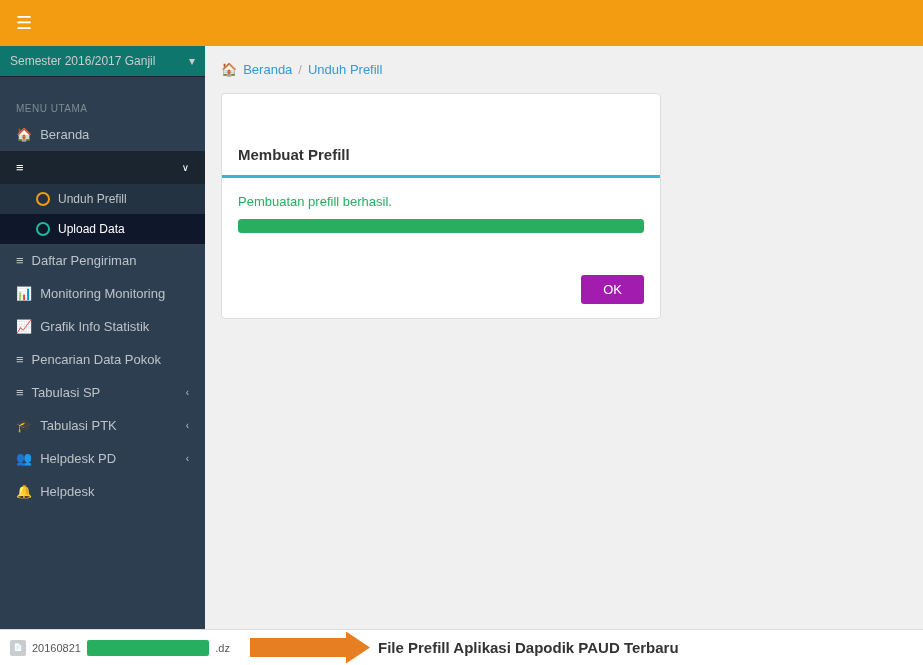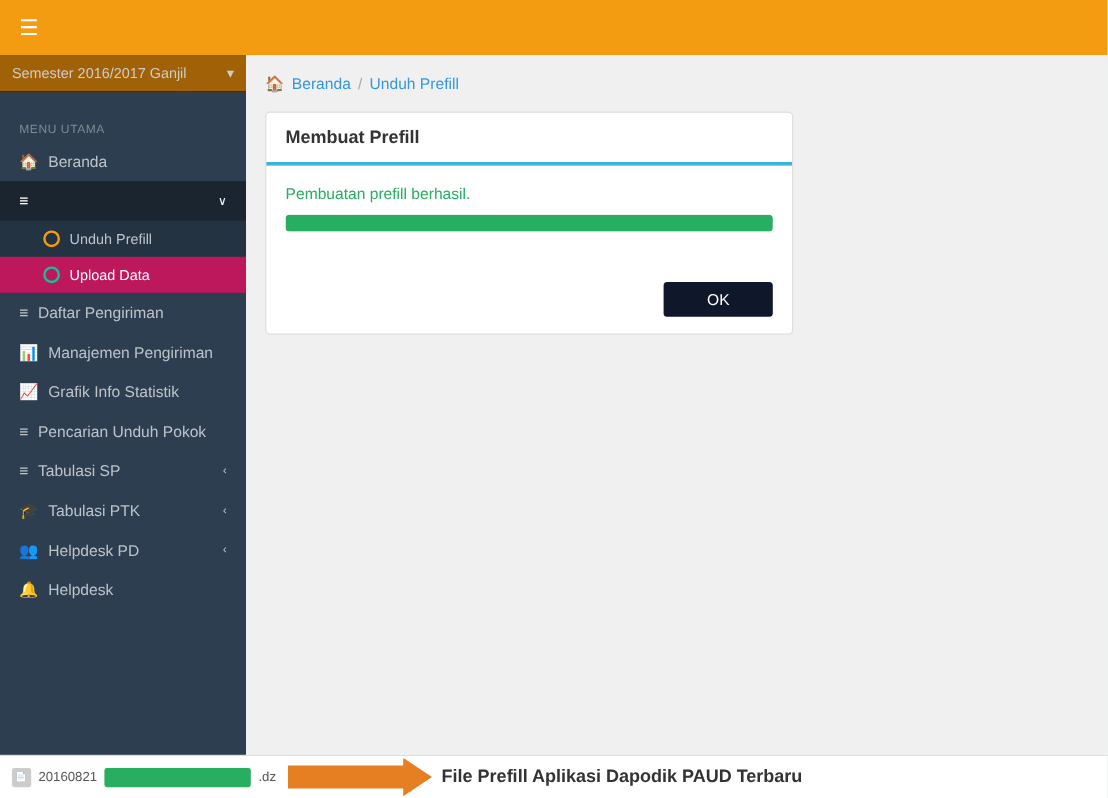--- a/index.html
+++ b/index.html
@@ -36,21 +36,21 @@
     
     .sidebar {
       width: 205px;
       background: #2c3e50;
       color: #ccc;
       flex-shrink: 0;
       overflow-y: auto;
       height: 100%;
     }
     .semester-selector {
-      background: #a16207;
+      background: #0f766e;
       padding: 8px 10px;
       display: flex;
       align-items: center;
       justify-content: space-between;
       color: #ccc;
       font-size: 12px;
       cursor: pointer;
       border-bottom: 1px solid #1a252f;
     }
     .sidebar-section-label {
@@ -76,21 +76,21 @@
     .sidebar-sub-item {
       display: flex;
       align-items: center;
       padding: 8px 16px 8px 36px;
       color: #bdc3c7;
       font-size: 12px;
       cursor: pointer;
       gap: 8px;
       background: #243342;
     }
-    .sidebar-sub-item.active { background: #be185d; color: #fff; }
+    .sidebar-sub-item.active { background: #0f172a; color: #fff; }
     .icon-circle {
       width: 14px; height: 14px;
       border-radius: 50%;
       border: 2px solid #f39c12;
       display: inline-block;
       flex-shrink: 0;
     }
     .icon-circle-teal {
       width: 14px; height: 14px;
       border-radius: 50%;
@@ -123,20 +123,21 @@
       border-radius: 4px;
       border: 1px solid #ddd;
       max-width: 440px;
     }
     .card-header {
       padding: 12px 16px;
       border-bottom: 3px solid #3bb4d8;
       font-size: 15px;
       font-weight: 600;
       color: #333;
+      margin-top: 40px;
     }
     .card-body {
       padding: 16px;
     }
     .success-message {
       color: #27ae60;
       font-size: 13px;
       margin-bottom: 10px;
     }
     .progress-bar-container {
@@ -150,24 +151,24 @@
       background: #27ae60;
       height: 100%;
       width: 100%;
       border-radius: 3px;
     }
     .card-footer {
       padding: 10px 16px 14px;
       text-align: right;
     }
     .btn-ok {
-      background: #0f172a;
+      background: #a21caf;
       color: #fff;
       border: none;
-      padding: 7px 36px;
+      padding: 7px 22px;
       border-radius: 3px;
       font-size: 13px;
       cursor: pointer;
     }
 
     
     .bottom-bar {
       height: 36px;
       background: #fff;
       border-top: 1px solid #ddd;
@@ -195,20 +196,21 @@
       background: #27ae60;
       color: transparent;
       padding: 2px 30px;
       border-radius: 2px;
       font-size: 11px;
     }
     .arrow-annotation {
       display: flex;
       align-items: center;
       gap: 8px;
+      margin-left: 10px;
     }
     .orange-arrow {
       width: 120px;
       height: 32px;
       background: #e67e22;
       clip-path: polygon(0 20%, 80% 20%, 80% 0%, 100% 50%, 80% 100%, 80% 80%, 0 80%);
       flex-shrink: 0;
     }
     .annotation-text {
       font-size: 15px;
@@ -251,29 +253,29 @@
       <span class="icon-circle-teal"></span>
       <span>Upload Data</span>
     </div>
 
     <div class="sidebar-item">
       <span>≡</span>
       <span>Daftar Pengiriman</span>
     </div>
     <div class="sidebar-item">
       <span>📊</span>
-      <span>Manajemen Pengiriman</span>
+      <span>Monitoring Monitoring</span>
     </div>
     <div class="sidebar-item">
       <span>📈</span>
       <span>Grafik Info Statistik</span>
     </div>
     <div class="sidebar-item">
       <span>≡</span>
-      <span>Pencarian Unduh Pokok</span>
+      <span>Pencarian Data Pokok</span>
     </div>
 
 
     <div class="sidebar-item">
       <span>≡</span>
       <span>Tabulasi SP</span>
       <span class="arrow">‹</span>
     </div>
     <div class="sidebar-item">
       <span>🎓</span>

